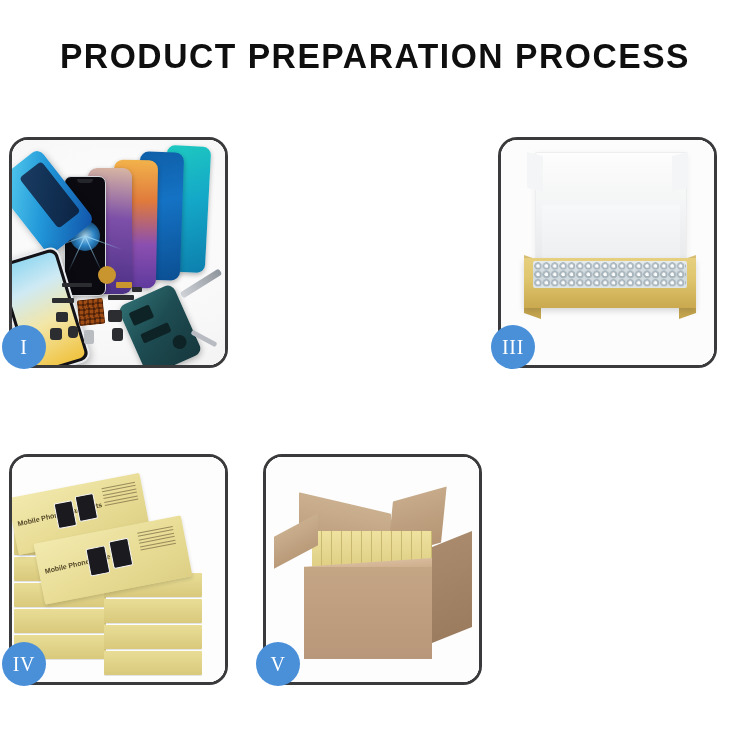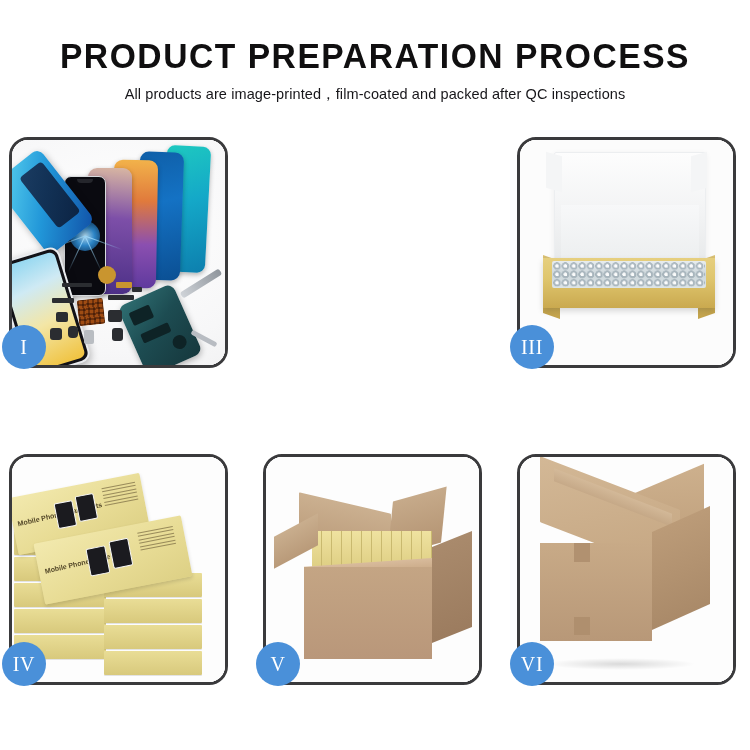--- a/index.html
+++ b/index.html
@@ -29,21 +29,21 @@
   
   .grid{position:absolute;left:9px;top:137px;width:735px;height:548px;}
   .panel{
     position:absolute;width:219px;height:231px;
     border:3px solid #3a3a3c;border-radius:19px;
     background:#ffffff;box-sizing:border-box;overflow:visible;
   }
   .panel .clip{
     position:absolute;inset:0;border-radius:16px;overflow:hidden;background:#fff;
   }
-  .c1{left:0;}   .c2{left:254px;} .c3{left:508px;}
+  .c1{left:0;}   .c2{left:254px;} .c3{left:489px;}
   .r1{top:0;}    .r2{top:317px;}
 
   .badge{
     position:absolute;left:-10px;bottom:-4px;width:44px;height:44px;border-radius:50%;
     background:#4a90d9;color:#ffffff;
     font-family:"Liberation Serif",serif;font-size:20px;letter-spacing:.6px;
     display:flex;align-items:center;justify-content:center;z-index:6;
   }
 
   
@@ -199,21 +199,20 @@
   .shadow6{position:absolute;left:26px;bottom:12px;width:150px;height:12px;
     background:radial-gradient(ellipse at center,rgba(0,0,0,.14),rgba(0,0,0,0) 70%);}
 </style>
 </head>
 <body>
 
 <div class="page">
 
   <div class="header">
     <div class="title">PRODUCT PREPARATION PROCESS</div>
-    <div class="subtitle">All products are image-printed，film-coated and packed after QC inspections</div>
   </div>
 
   <div class="grid">
 
     <div class="panel c1 r1">
       <div class="clip">
         <div class="p1bg"></div>
 
         <div class="phone ph-fan6"></div>
         <div class="phone ph-fan5"></div>
@@ -349,29 +348,15 @@
             <b style="left:110px"></b>
         </div>
         <div class="c5rim"></div>
         <div class="c5right"></div>
         <div class="c5front"></div>
         <div class="flapFrontL"></div>
       </div>
       <div class="badge">V</div>
     </div>
 
-    <div class="panel c3 r2">
-      <div class="clip">
-        <div class="p6bg"></div>
-        <div class="c6topR"></div>
-        <div class="c6top"></div>
-        <div class="tape6"></div>
-        <div class="c6side"></div>
-        <div class="c6front"></div>
-        <div class="tab6a"></div>
-        <div class="tab6b"></div>
-        <div class="shadow6"></div>
-      </div>
-      <div class="badge">VI</div>
-    </div>
 
   </div>
 </div>
 
 </body></html>

